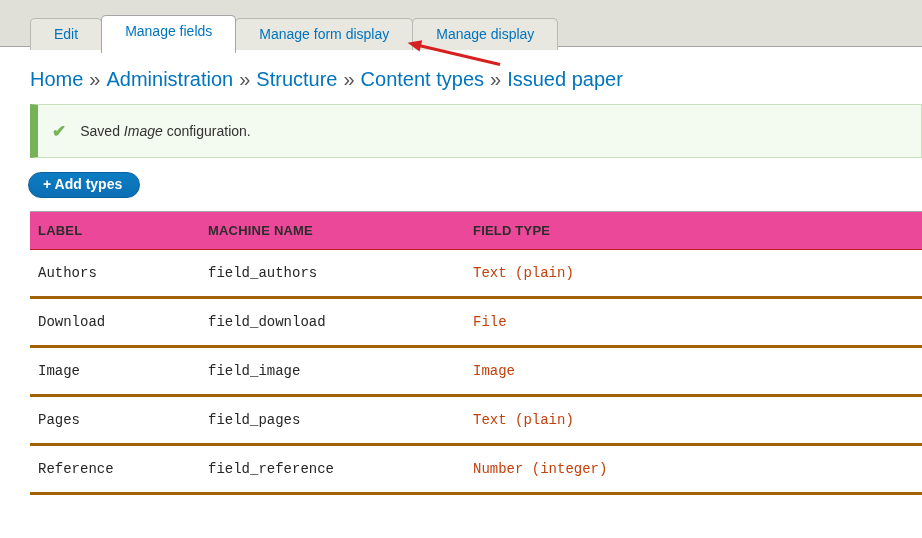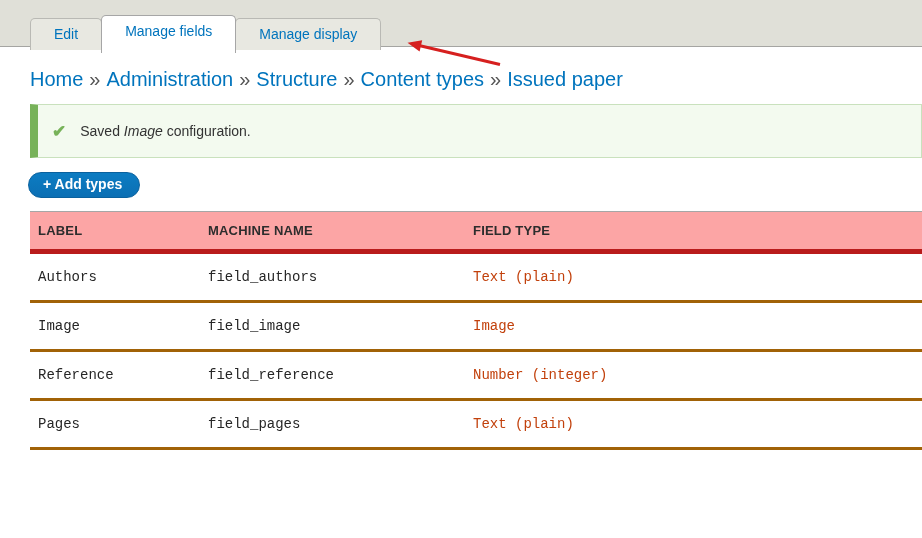--- a/index.html
+++ b/index.html
@@ -97,29 +97,29 @@
   }
 
   
   .fields-table {
     margin: 13px 0 0 30px;
     width: calc(100% - 30px);
     border-collapse: collapse;
     border-top: 1px solid #a6a6a6;
   }
   .fields-table th {
-    background: #fca5a5;
+    background: #ec4899;
     text-align: left;
     font-size: 13px;
     font-weight: bold;
     color: #2d2d2d;
     text-transform: uppercase;
     letter-spacing: 0.2px;
     padding: 11px 8px;
-    border-bottom: 5px solid #b91c1c;
+    border-bottom: 1px solid #b91c1c;
   }
   .fields-table td {
     padding: 15px 8px;
     font-size: 14px;
     color: #262626;
     border-bottom: 3px solid #a16207;
     background: #fff;
     font-family: Liberation Mono, monospace;
   }
   .col-label   { width: 170px; }
@@ -139,20 +139,21 @@
     z-index: 10;
   }
 </style>
 </head>
 <body>
 
 <div class="tabbar">
   <div class="tabs">
     <div class="tab">Edit</div>
     <div class="tab active">Manage fields</div>
+    <div class="tab">Manage form display</div>
     <div class="tab">Manage display</div>
   </div>
 </div>
 
 <div class="breadcrumb">
   <a>Home</a><span class="crumb-sep">»</span><a>Administration</a><span class="crumb-sep">»</span><a>Structure</a><span class="crumb-sep">»</span><a>Content types</a><span class="crumb-sep">»</span><a>Issued paper</a>
 </div>
 
 <div class="status-message">
   <span class="check-icon">✔</span>
@@ -171,33 +172,38 @@
       <th>Field type</th>
     </tr>
   </thead>
   <tbody>
     <tr>
       <td>Authors</td>
       <td>field_authors</td>
       <td><a>Text (plain)</a></td>
     </tr>
     <tr>
+      <td>Download</td>
+      <td>field_download</td>
+      <td><a>File</a></td>
+    </tr>
+    <tr>
       <td>Image</td>
       <td>field_image</td>
       <td><a>Image</a></td>
     </tr>
     <tr>
+      <td>Pages</td>
+      <td>field_pages</td>
+      <td><a>Text (plain)</a></td>
+    </tr>
+    <tr>
       <td>Reference</td>
       <td>field_reference</td>
       <td><a>Number (integer)</a></td>
-    </tr>
-    <tr>
-      <td>Pages</td>
-      <td>field_pages</td>
-      <td><a>Text (plain)</a></td>
     </tr>
   </tbody>
 </table>
 
 <svg class="arrow-overlay" viewBox="0 0 922 538" xmlns="http://www.w3.org/2000/svg">
   <line x1="500" y1="64.5" x2="419" y2="45.5" stroke-width="3" stroke="#d6201f"></line>
   <polygon points="407.5,42.8 422.2,40.2 419.6,51.6" fill="#d6201f"></polygon>
 </svg>
 
 </body></html>

